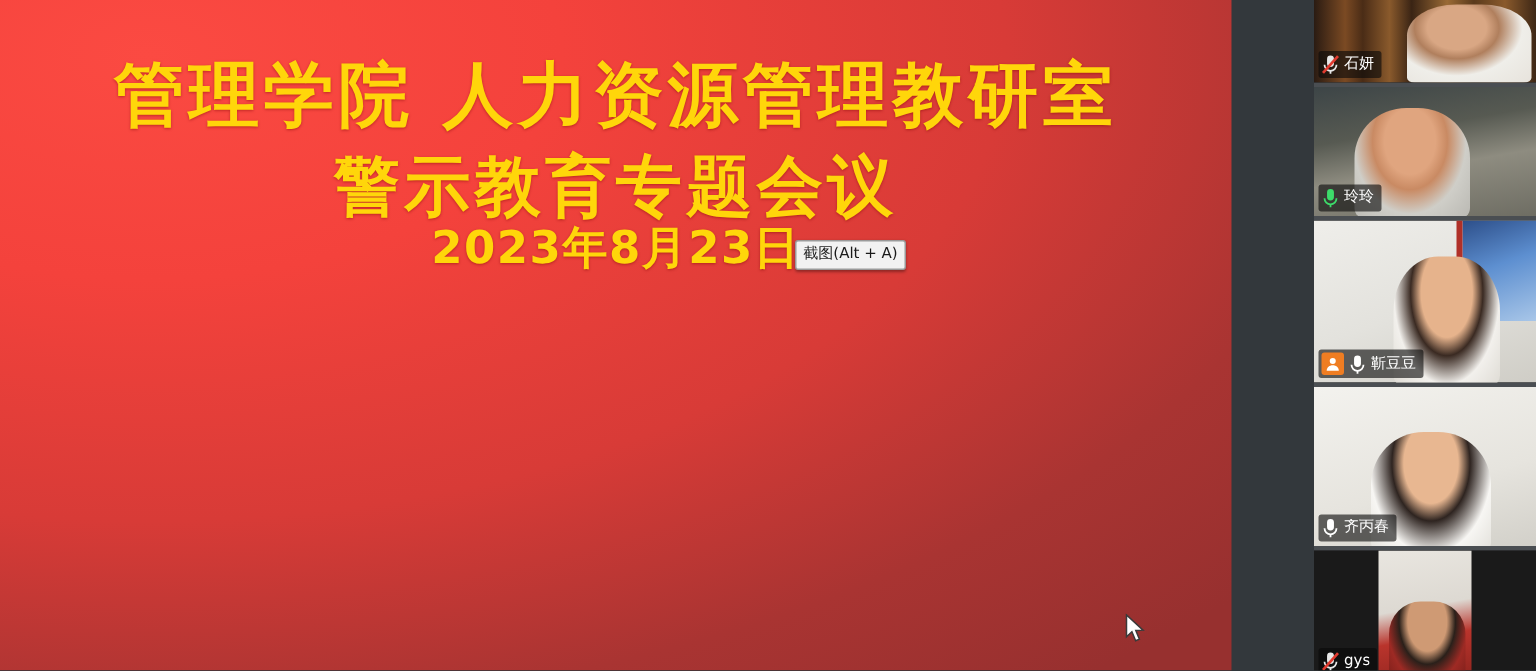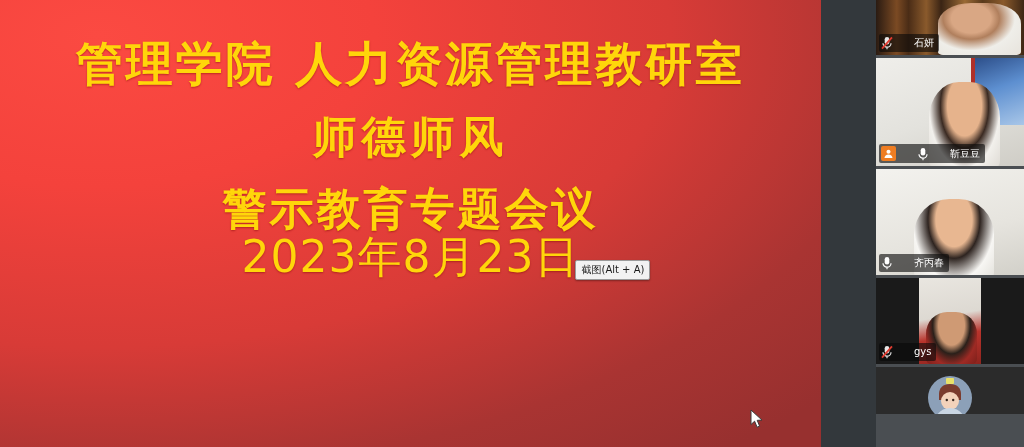--- a/index.html
+++ b/index.html
@@ -26,28 +26,28 @@
   .slide-line{
     color:#ffd60a;
     font-family:"DejaVu Serif","Liberation Serif",serif;
     font-weight:700;
     text-align:center;
     letter-spacing:2px;
     line-height:1.1;
     text-shadow:0 1px 2px rgba(120,0,0,.45);
     white-space:nowrap;
   }
-  #slide-title{ font-size:47px; margin-bottom:23px; letter-spacing:3px; }
+  #slide-title{ font-size:47px; margin-bottom:11px; letter-spacing:3px; }
   #slide-sub1 { font-size:44px; margin-bottom:24px; letter-spacing:5px; }
   #slide-sub2 { font-size:44px; letter-spacing:3px; }
   #date-row{ position:relative; display:flex; align-items:flex-end; }
   #slide-date{
-    font-size:44px; letter-spacing:1px;
+    font-size:30px; letter-spacing:1px;
     font-family:"DejaVu Sans","Liberation Sans",sans-serif;
-    font-weight:400;
+    font-weight:700;
   }
 
   
   #capture-tooltip{
     position:absolute;
     left:100%;
     bottom:2px;
     margin-left:-4px;
     background:#f2f2f2;
     border:1px solid #9a9a9a;
@@ -82,21 +82,21 @@
     background:#1c1c1c;
     overflow:hidden;
   }
   .tile.speaking{ outline:2px solid #2e9e7e; outline-offset:-2px; }
 
   .tile-video{ position:absolute; inset:0; }
 
   
   .nameplate{
     position:absolute; left:3px; bottom:3px;
-    display:flex; align-items:center; gap:21px;
+    display:flex; align-items:center; gap:3px;
     background:rgba(10,10,10,.62);
     border-radius:2px;
     padding:2px 5px 2px 2px;
     max-width:130px;
   }
   .nameplate .pname{
     color:#fff; font-size:10px; line-height:12px;
     font-family:"DejaVu Sans","Liberation Sans",sans-serif;
     white-space:nowrap; overflow:hidden; text-overflow:ellipsis;
   }
@@ -157,21 +157,20 @@
 </head>
 <body>
 
 <div id="app">
 
   <div id="share-area">
     <div id="slide">
 
       <div class="slide-line" id="slide-title">管理学院 人力资源管理教研室</div>
 
-      <div class="slide-line" id="slide-sub1">师德师风</div>
 
       <div class="slide-line" id="slide-sub2">警示教育专题会议</div>
 
       <div id="date-row">
         <div class="slide-line" id="slide-date">2023年8月23日</div>
 
         <div id="capture-tooltip">截图(Alt + A)</div>
       </div>
     </div>
 
@@ -192,20 +191,33 @@
         <svg class="mic" viewBox="0 0 12 14">
           <rect x="3.7" y="1" width="4.6" height="7.6" rx="2.3" fill="#e8e8e8"></rect>
           <path d="M2 7.2a4 4 0 0 0 8 0" fill="none" stroke="#e8e8e8" stroke-width="1.2"></path>
           <line x1="6" y1="11.2" x2="6" y2="13.2" stroke="#e8e8e8" stroke-width="1.2"></line>
           <line x1="1" y1="12.6" x2="11" y2="1.4" stroke="#e03b30" stroke-width="1.8"></line>
         </svg>
         <span class="pname">石妍</span>
       </div>
     </div>
 
+    <div class="tile speaking" style="height:86px">
+      <div class="tile-video scene-kitchen">
+        <div class="person"></div>
+      </div>
+      <div class="nameplate">
+        <svg class="mic" viewBox="0 0 12 14">
+          <rect x="3.7" y="1" width="4.6" height="7.6" rx="2.3" fill="#3ddc6a"></rect>
+          <path d="M2 7.2a4 4 0 0 0 8 0" fill="none" stroke="#3ddc6a" stroke-width="1.2"></path>
+          <line x1="6" y1="11.2" x2="6" y2="13.2" stroke="#3ddc6a" stroke-width="1.2"></line>
+        </svg>
+        <span class="pname">玲玲</span>
+      </div>
+    </div>
 
     <div class="tile" style="height:108px">
       <div class="tile-video scene-room1">
         <div class="window"></div>
         <div class="person"></div>
       </div>
       <div class="nameplate">
         <span class="host-badge">
           <svg viewBox="0 0 12 12" width="11" height="11">
             <circle cx="6" cy="4" r="2.2" fill="#fff"></circle>

